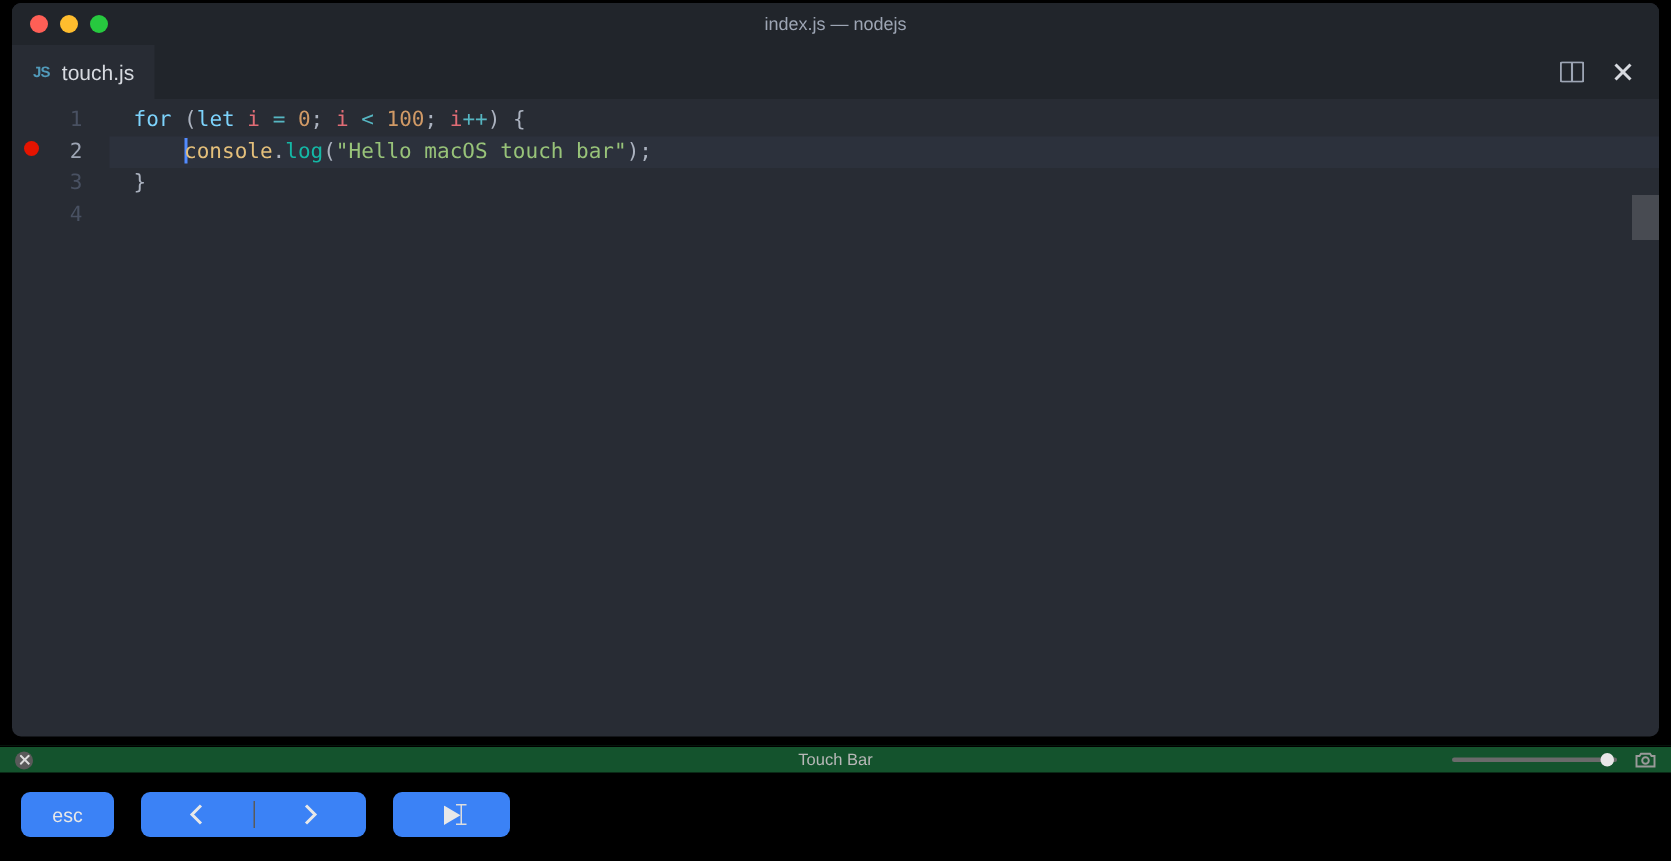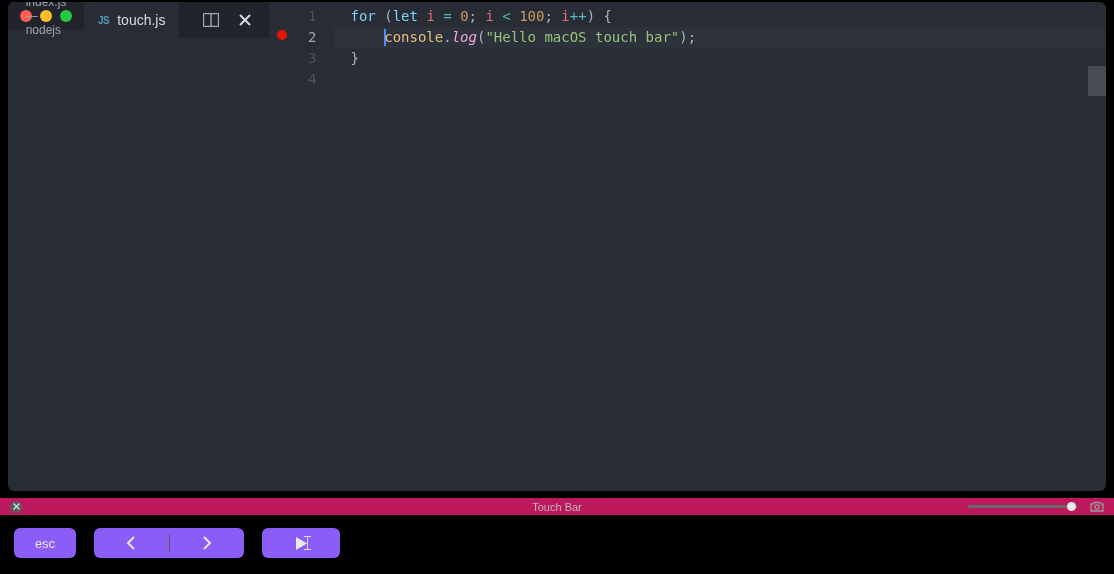--- a/index.html
+++ b/index.html
@@ -10,20 +10,21 @@
       font-family: -apple-system, BlinkMacSystemFont, "Segoe UI", sans-serif;
       overflow: hidden;
     }
     .editor-window {
       width: 1098px;
       height: 489px;
       margin: 2px 8px 6px 8px;
       background: #282c34;
       border-radius: 6px;
       display: flex;
+      flex-direction: column;
       overflow: hidden;
     }
     .titlebar {
       height: 28px;
       background: #21252b;
       display: flex;
       align-items: center;
       position: relative;
       padding: 0 12px;
     }
@@ -141,34 +142,34 @@
       vertical-align: middle;
       margin-right: -2px;
       position: relative;
       top: -1px;
     }
     .kw { color: #7dd3fc; }
     .var { color: #e06c75; }
     .op { color: #56b6c2; }
     .num { color: #d19a66; }
     .obj { color: #e5c07b; }
-    .fn { color: #f9a8d4; font-style: italic; }
+    .fn { color: #14b8a6; }
     .str { color: #98c379; }
     .pn { color: #abb2bf; }
     .minimap {
       position: absolute;
       right: 0;
       top: 64px;
       width: 18px;
       height: 30px;
       background: rgba(255,255,255,0.15);
     }
     .touchbar-label-row {
       height: 18px;
-      background: #be185d;
+      background: #14532d;
       display: flex;
       align-items: center;
       justify-content: center;
       color: #b8b8b8;
       font-size: 11px;
       position: relative;
       border-top: 1px solid #000;
     }
     .tb-close {
       position: absolute;
@@ -213,21 +214,21 @@
     .touchbar {
       height: 56px;
       background: #000;
       display: flex;
       align-items: center;
       padding: 0 14px;
       gap: 18px;
     }
     .tb-btn {
       height: 30px;
-      background: #8b5cf6;
+      background: #3b82f6;
       border-radius: 6px;
       display: flex;
       align-items: center;
       justify-content: center;
       color: #e8e8e8;
       font-size: 13px;
     }
     .tb-esc { width: 62px; }
     .tb-nav { width: 150px; display: flex; }
     .tb-nav-half {

